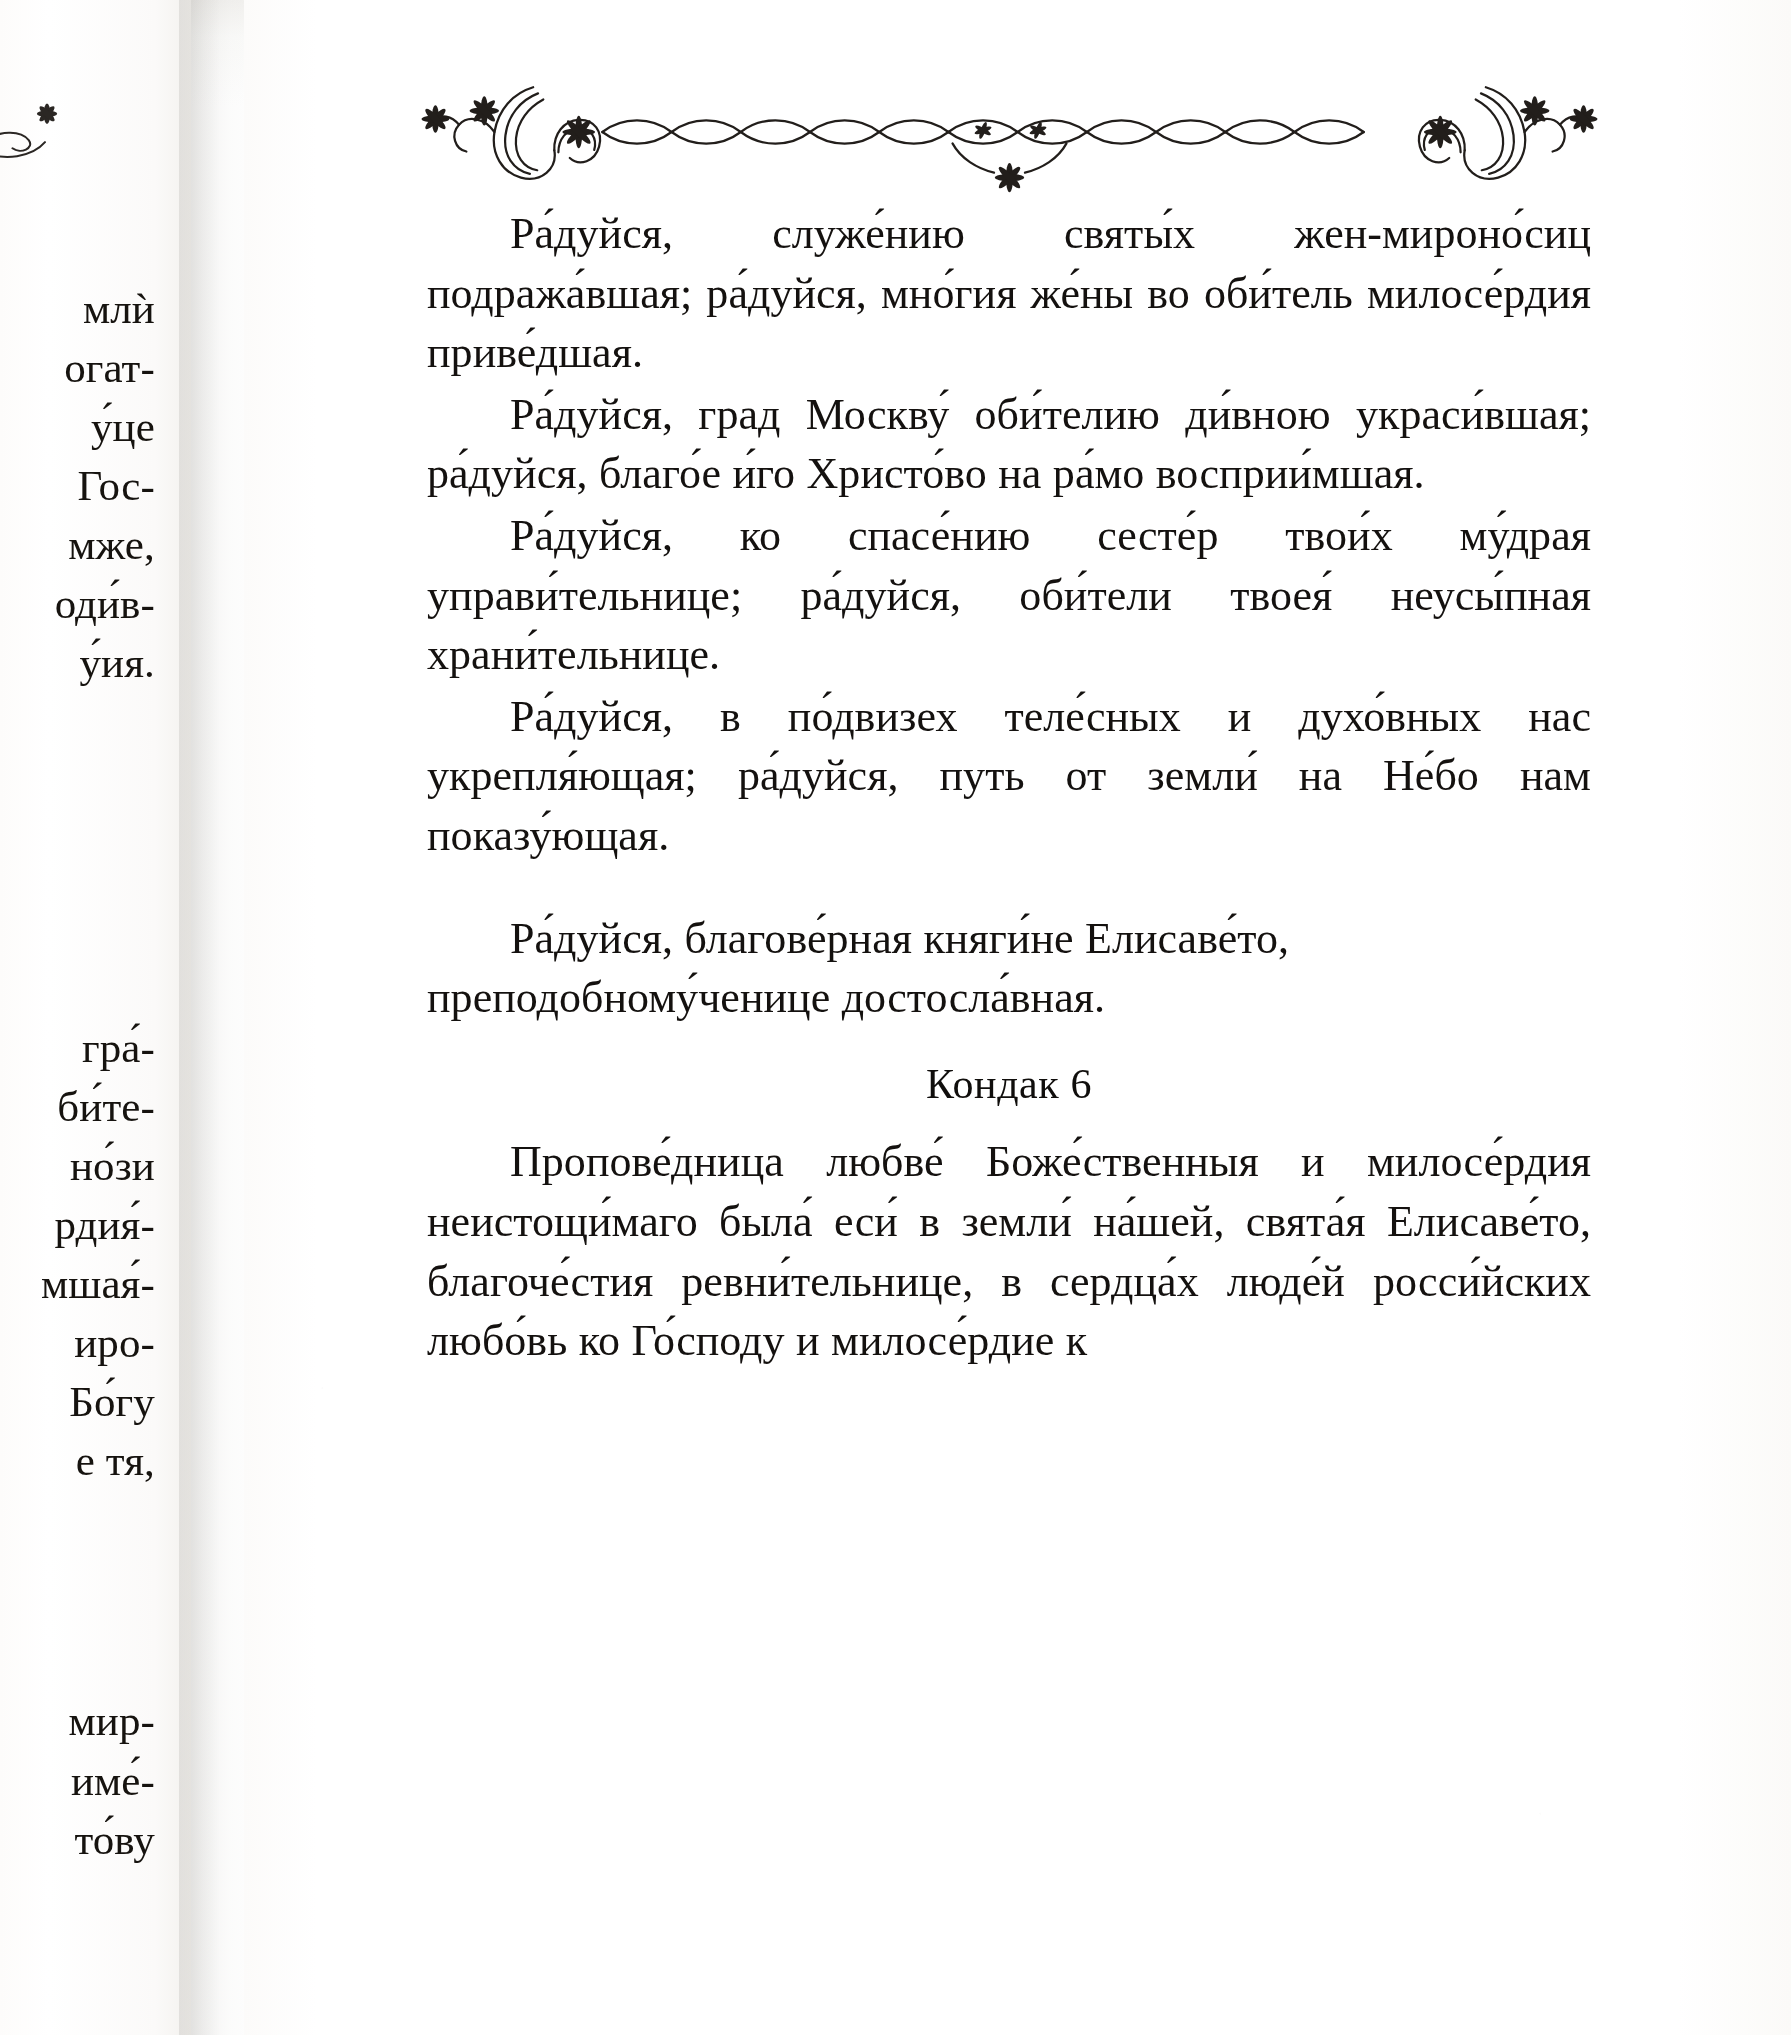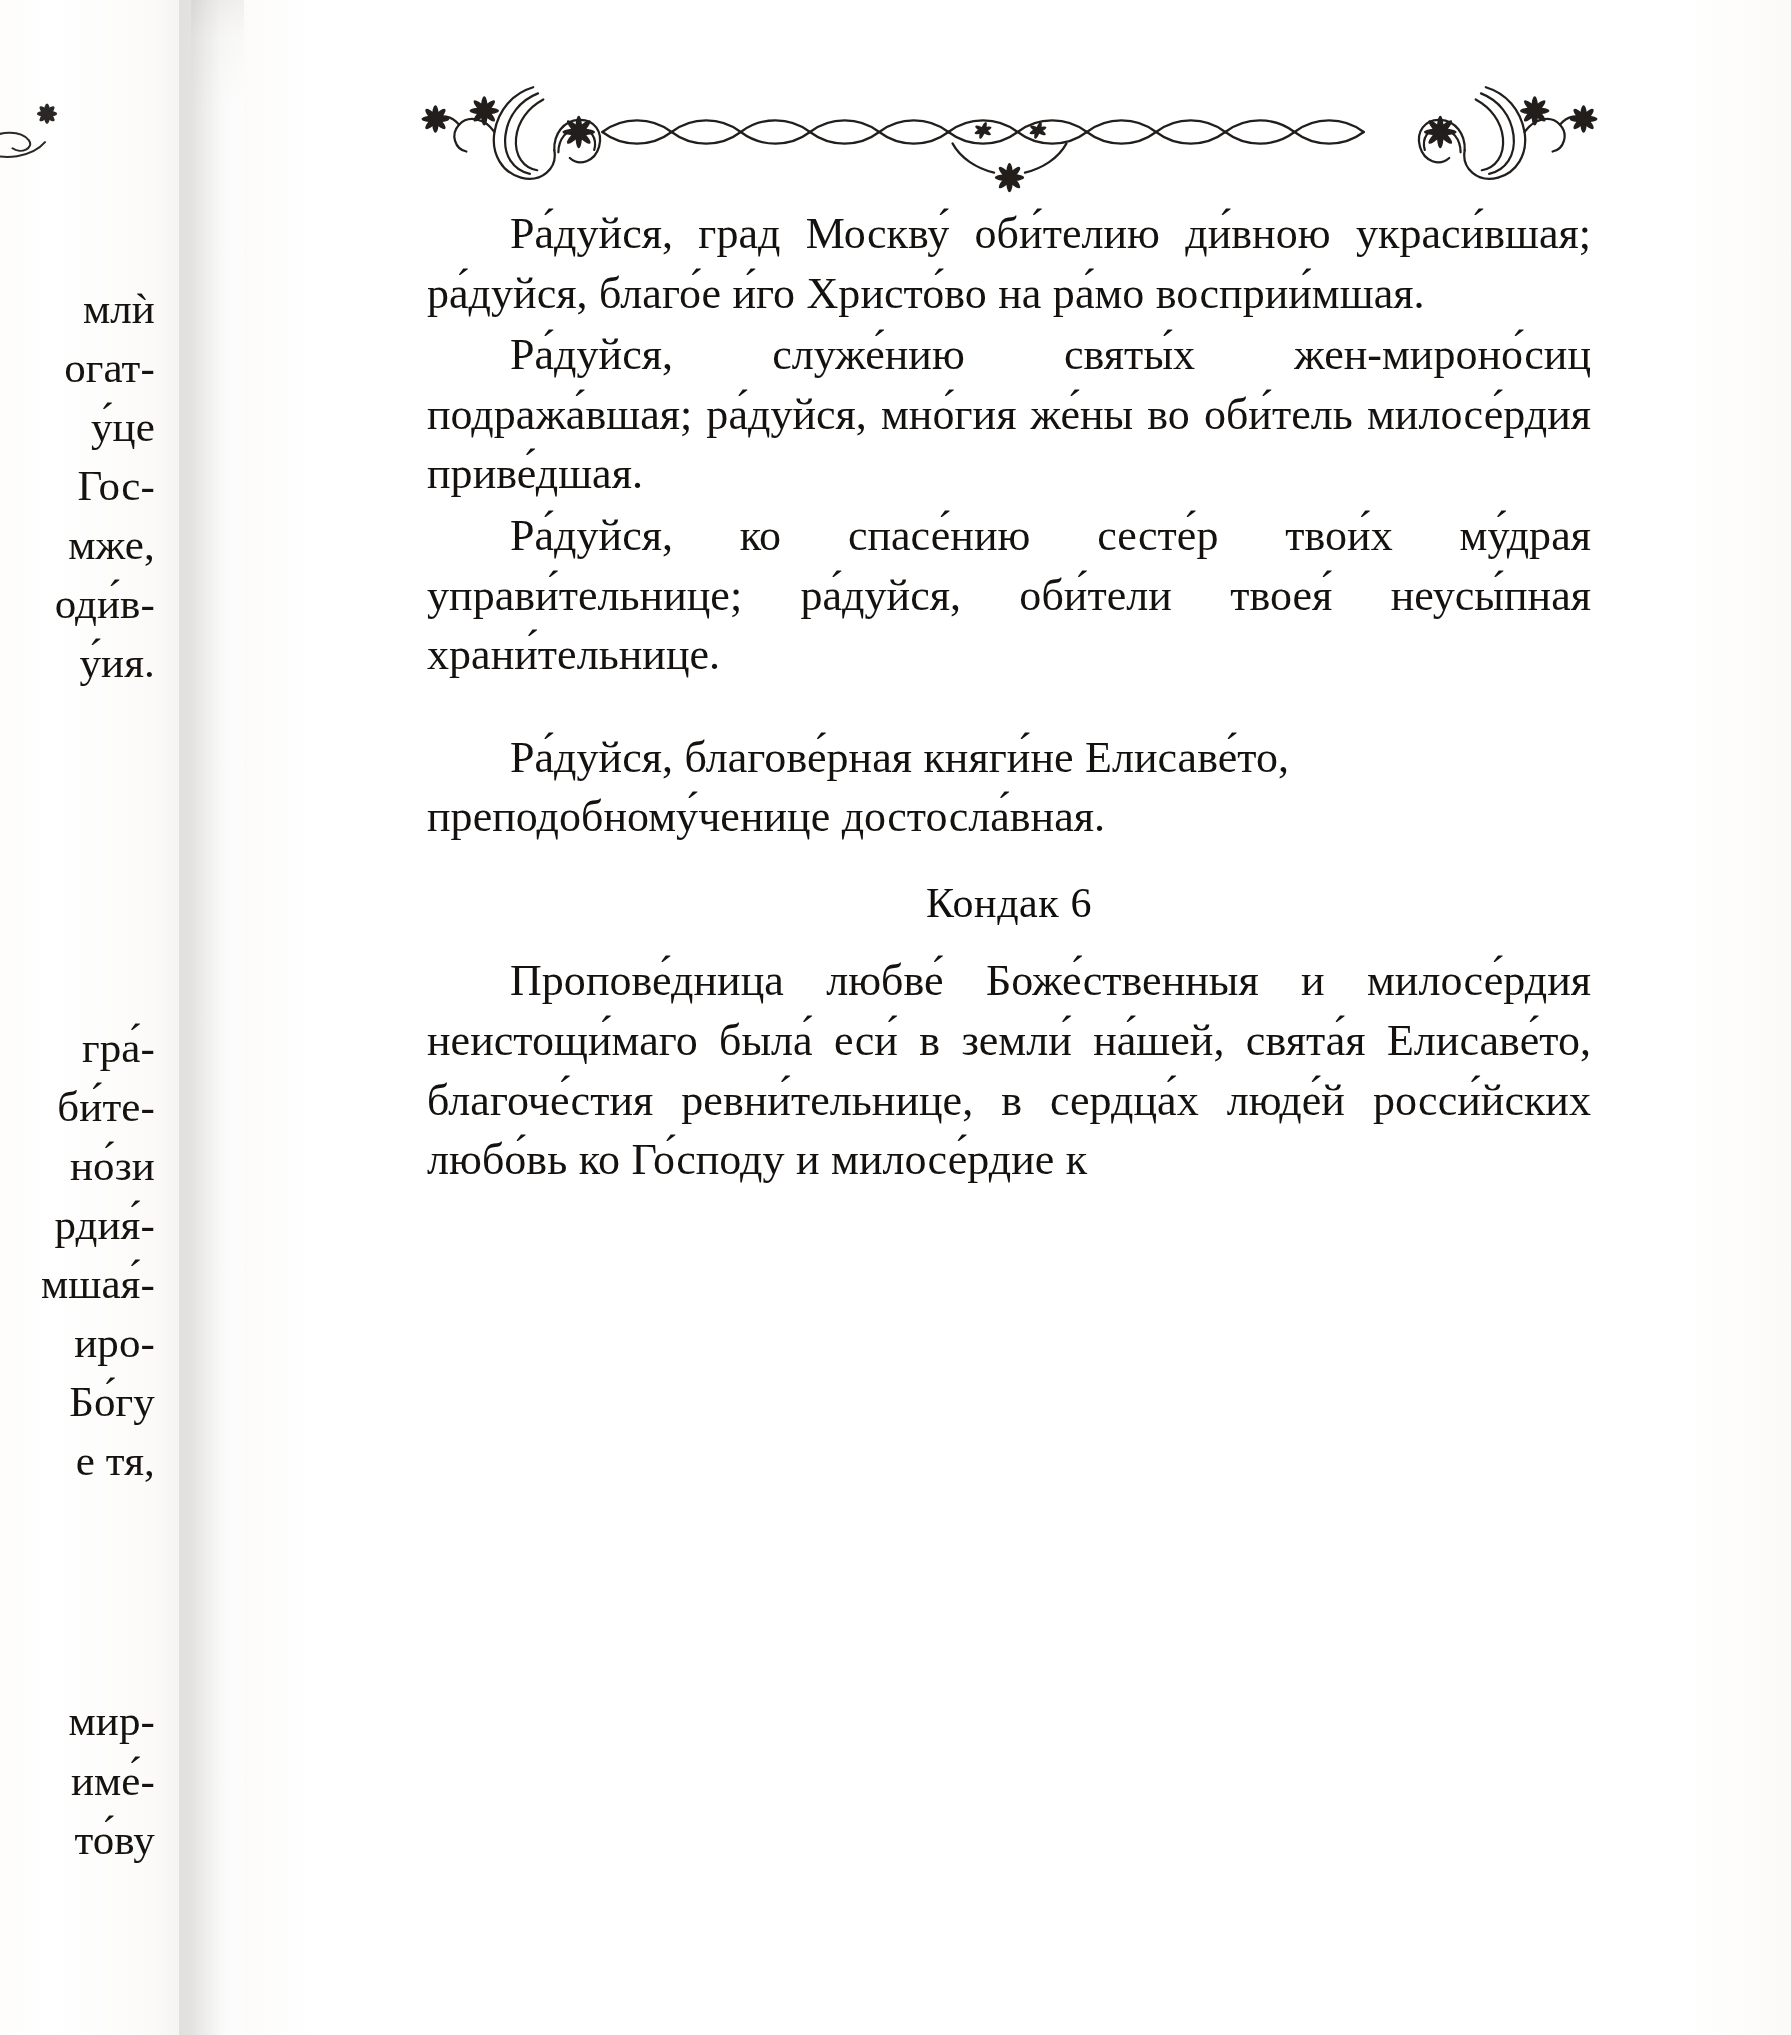--- a/index.html
+++ b/index.html
@@ -289,23 +289,24 @@
         <g transform="translate(1540,146)">
           <ellipse rx="6" ry="22" transform="rotate(20)"></ellipse>
             <ellipse rx="6" ry="22" transform="rotate(70)"></ellipse>
           <ellipse rx="6" ry="22" transform="rotate(120)"></ellipse>
         </g>
       </g>
     </svg>
   </div>
 
   <div id="body-text">
+    <p class="para">Ра́дуйся, служе́нию святы́х жен-мироно́сиц подража́вшая; ра́дуйся, мно́гия же́ны во оби́тель милосе́рдия приве́дшая.</p>
     <p class="para">Ра́дуйся, град Москву́ оби́телию ди́вною украси́вшая; ра́дуйся, благо́е и́го Христо́во на ра́мо восприи́мшая.</p>
-    <p class="para">Ра́дуйся, служе́нию святы́х жен-мироно́сиц подража́вшая; ра́дуйся, мно́гия же́ны во оби́тель милосе́рдия приве́дшая.</p>
     <p class="para">Ра́дуйся, ко спасе́нию сесте́р твои́х му́драя управи́тельнице; ра́дуйся, оби́тели твоея́ неусы́пная храни́тельнице.</p>
+    <p class="para">Ра́дуйся, в по́двизех теле́сных и духо́вных нас укрепля́ющая; ра́дуйся, путь от земли́ на Не́бо нам показу́ющая.</p>
     <p class="para last-left">Ра́дуйся, благове́рная княги́не Елисаве́то, преподобному́ченице достосла́вная.</p>
 
     <h2 class="kontak-head">Кондак 6</h2>
 
     <p class="para">Пропове́дница любве́ Боже́ственныя и милосе́рдия неистощи́маго была́ еси́ в земли́ на́шей, свята́я Елисаве́то, благоче́стия ревни́тельнице, в сердца́х люде́й росси́йских любо́вь ко Го́споду и милосе́рдие к</p>
   </div>
 
   <div id="speckle"></div>
 </div>
 

